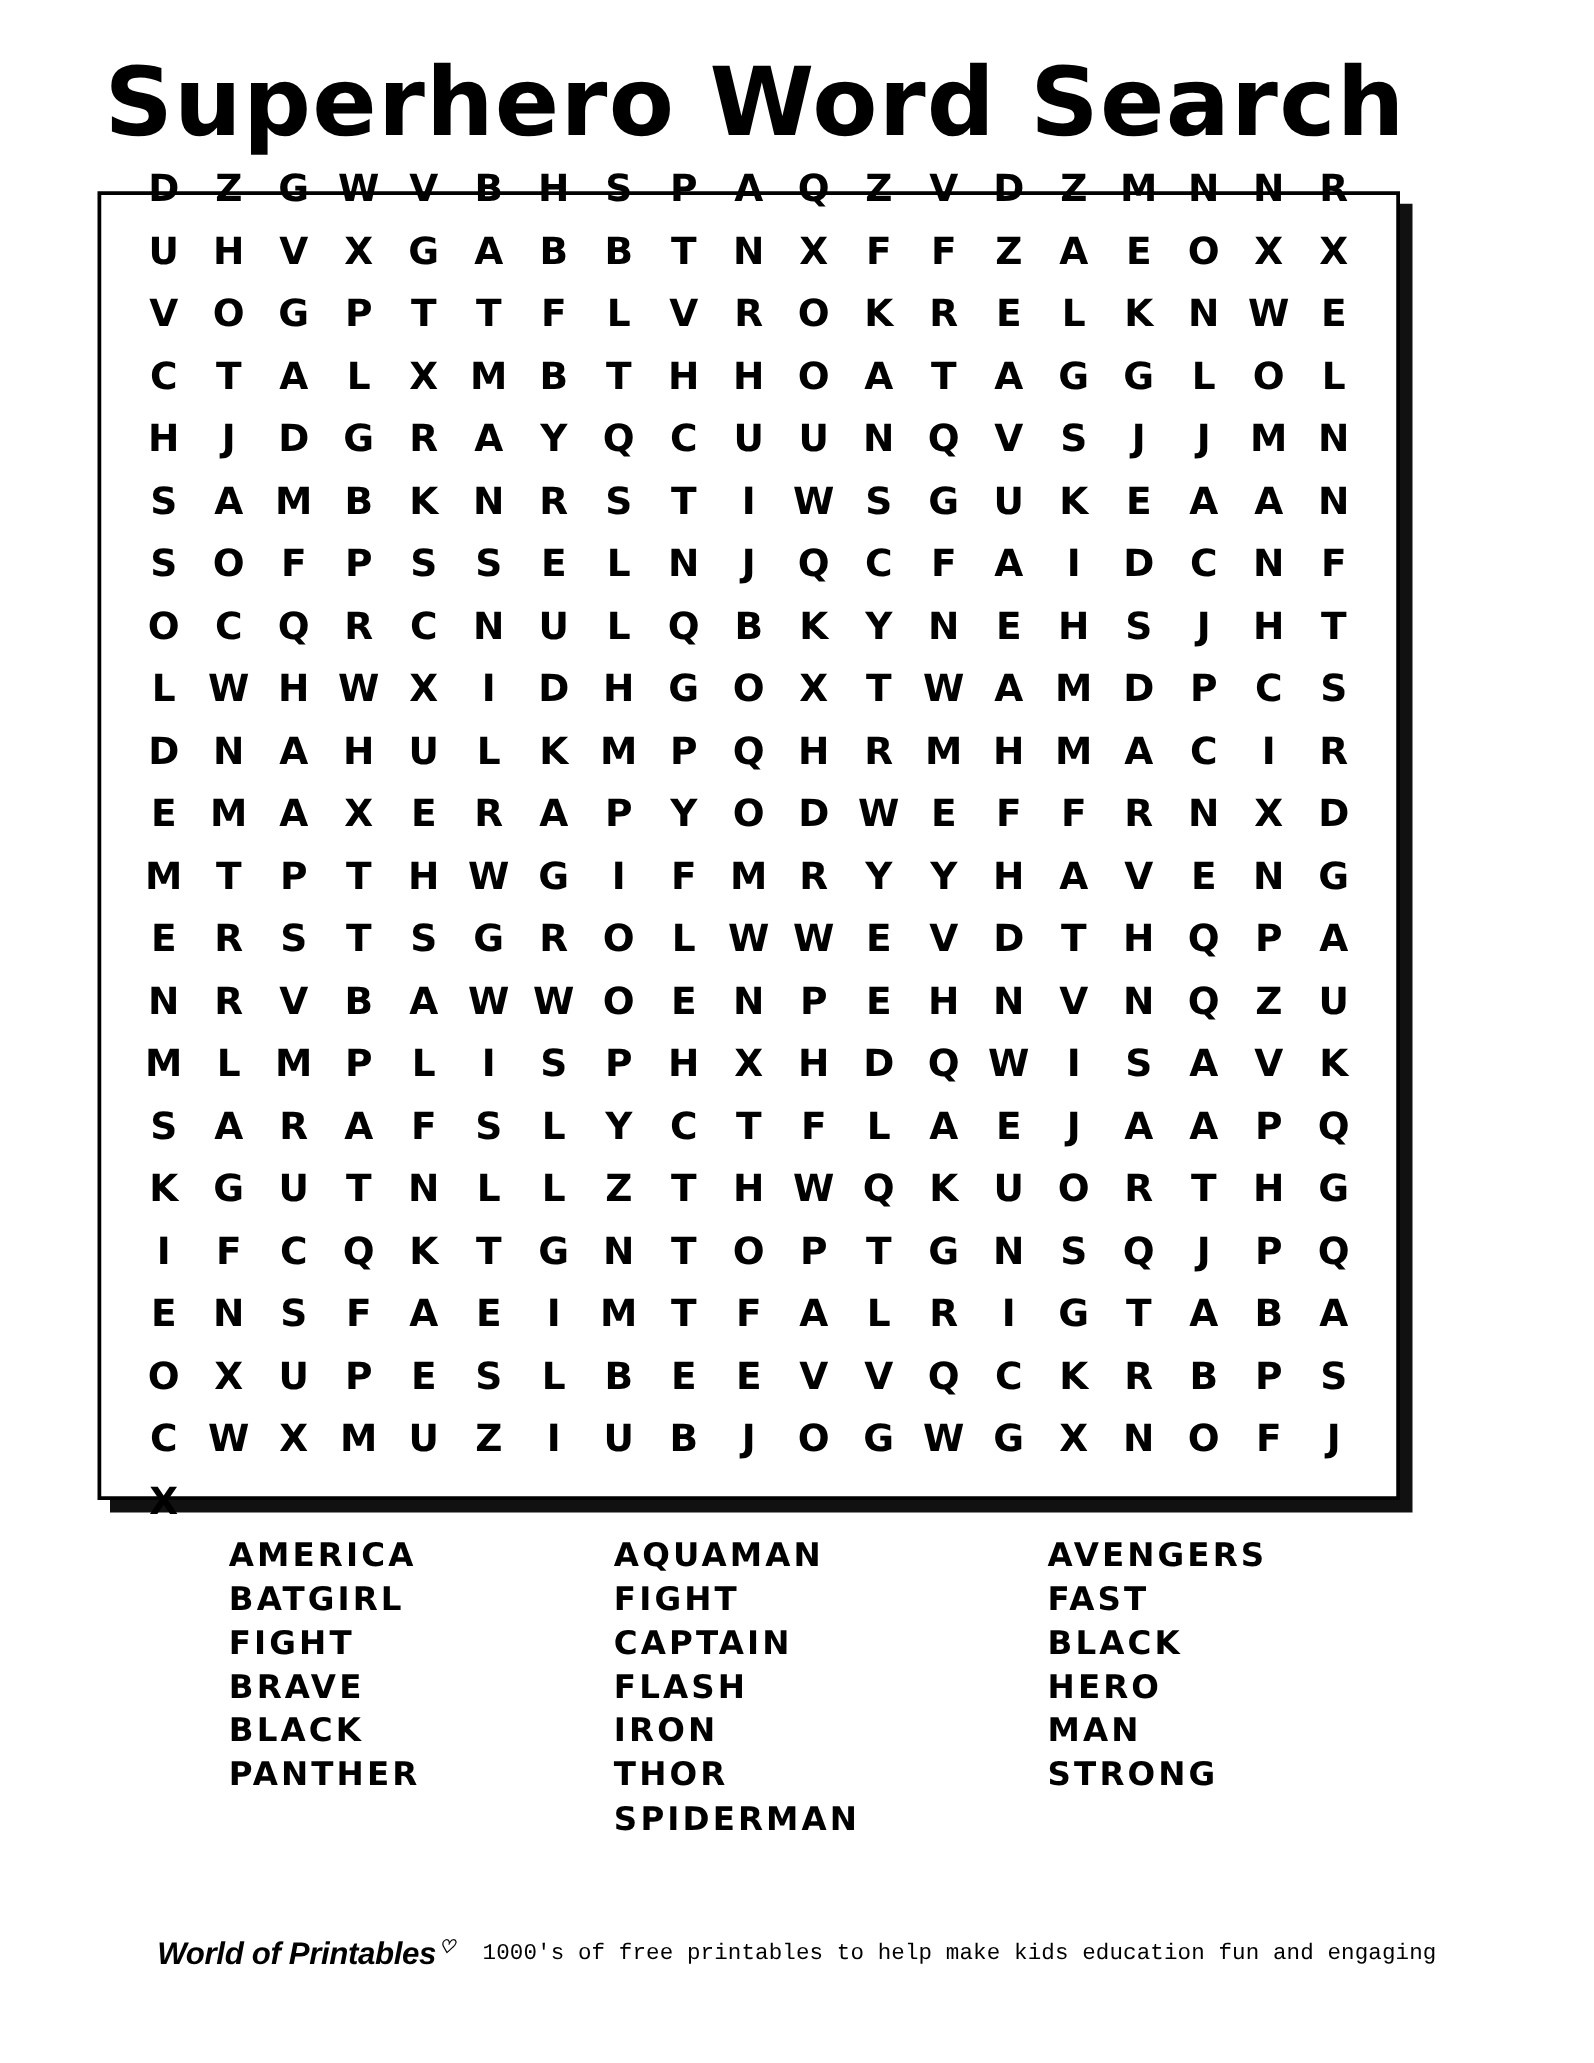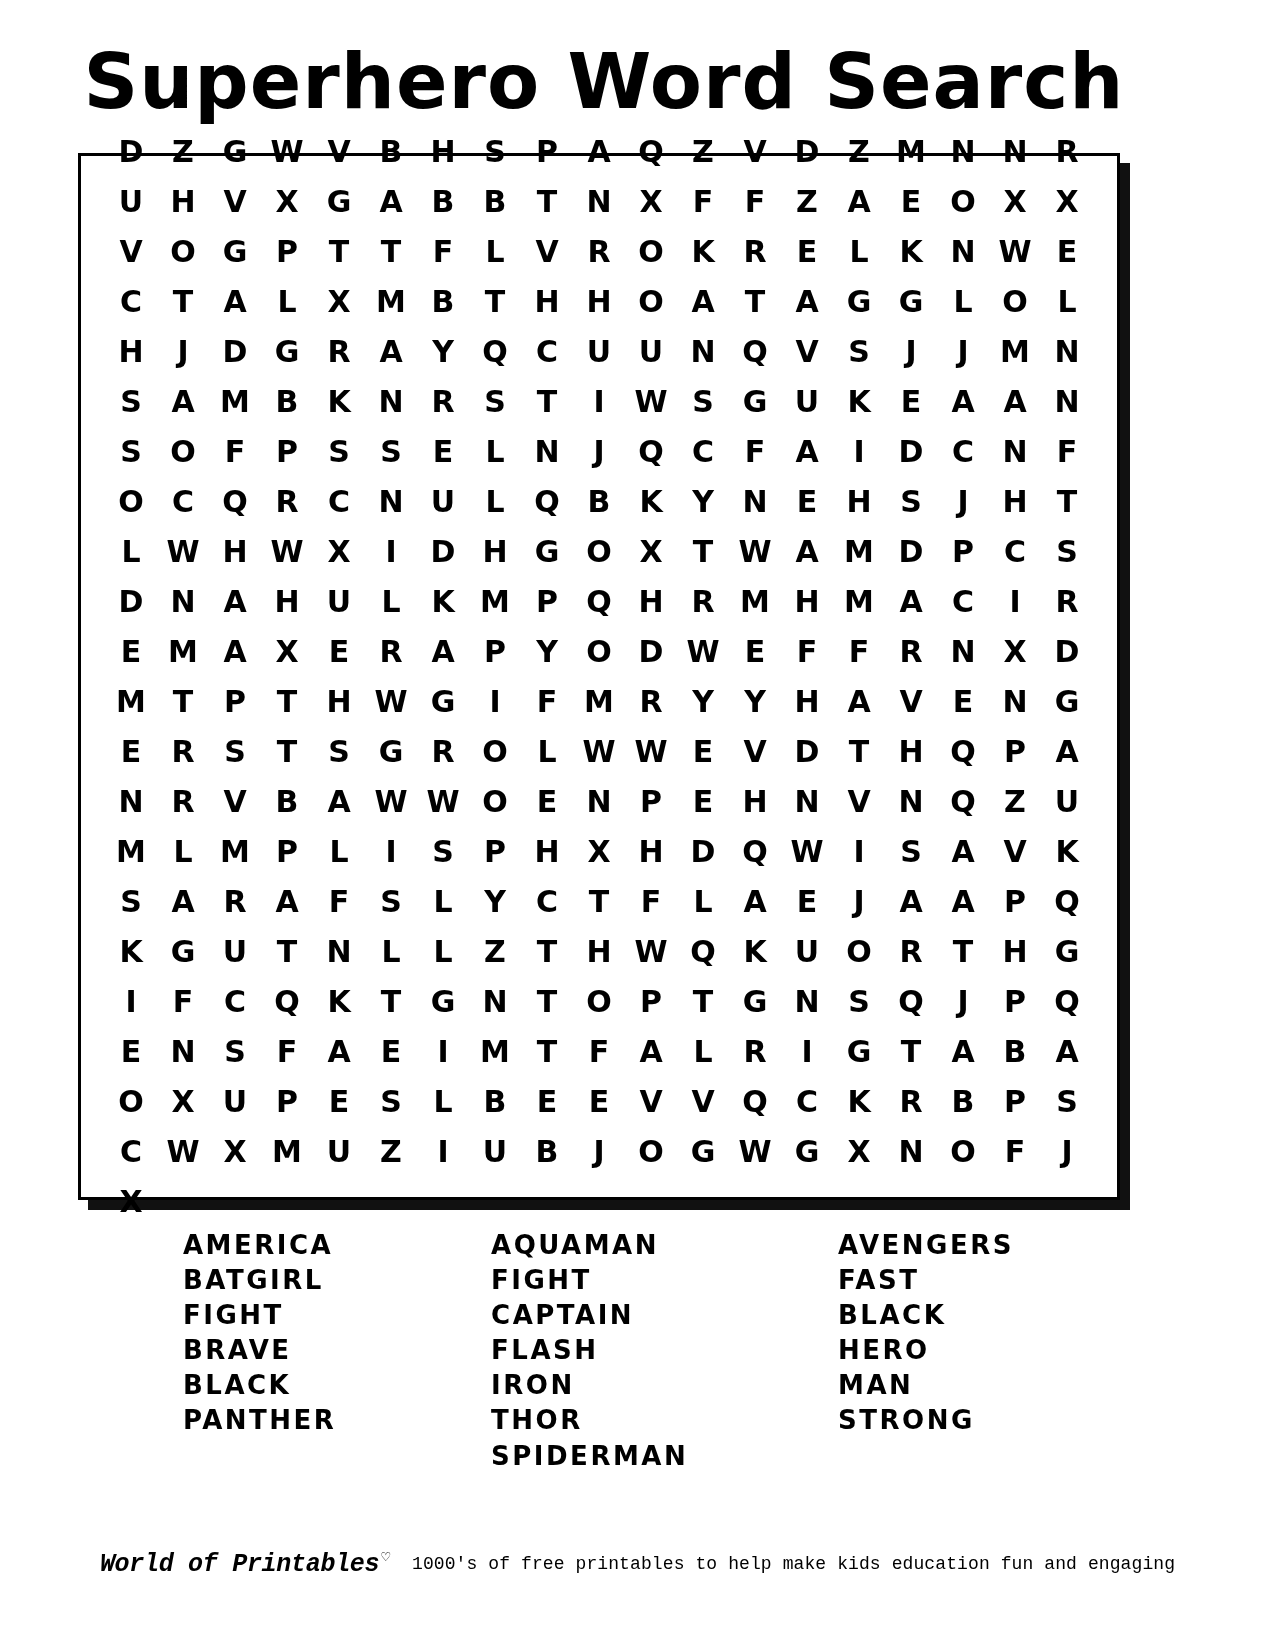--- a/index.html
+++ b/index.html
@@ -96,21 +96,21 @@
     position: absolute;
     left: 0;
     top: 1548px;
     width: 1275px;
     display: flex;
     align-items: center;
     justify-content: center;
     gap: 22px;
   }
   .brand {
-    font-family: Liberation Mono, monospace;
+    font-family: Liberation Sans, sans-serif;
     font-style: italic;
     font-weight: bold;
     font-size: 25px;
     letter-spacing: -0.3px;
   }
   .heart {
     font-size: 15px;
     vertical-align: super;
     margin-left: 2px;
   }

